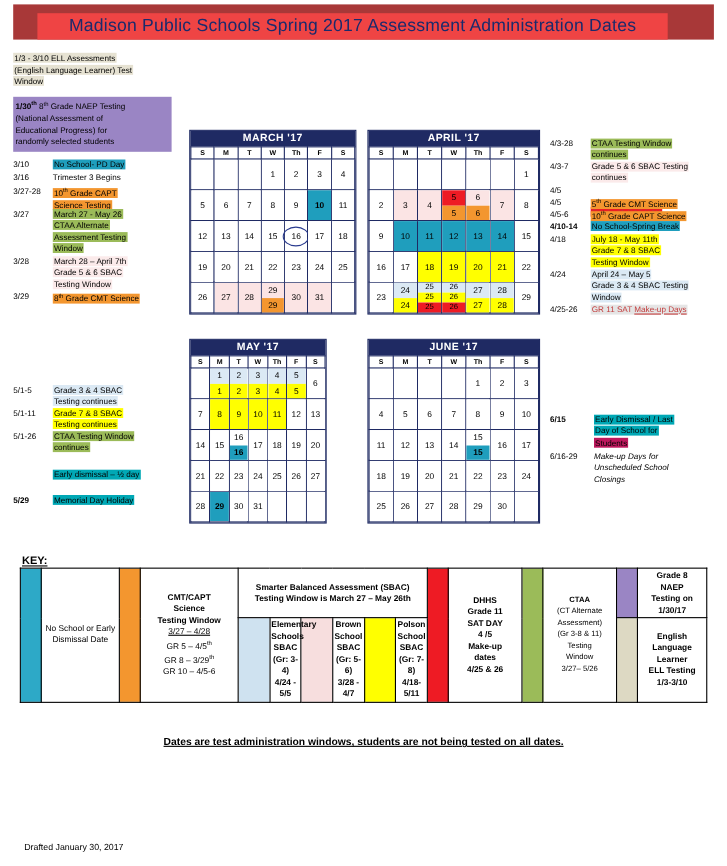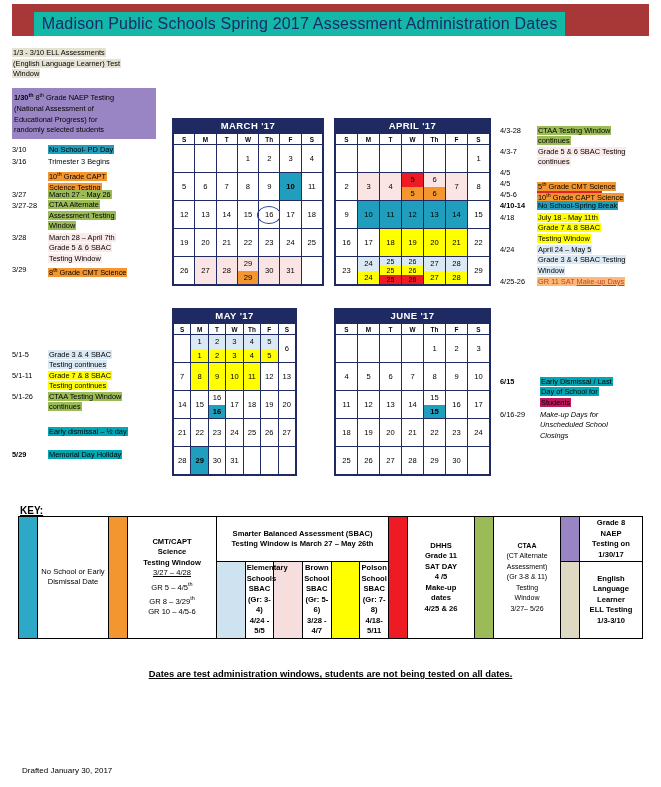--- a/index.html
+++ b/index.html
@@ -1,20 +1,20 @@
 <!DOCTYPE html>
 <html><head>
 <meta charset="utf-8">
 <style>
   html,body{margin:0;padding:0;background:#ffffff;}
   body{width:661px;height:787px;font-family:"Liberation Sans",sans-serif;color:#000;position:relative;overflow:hidden;}
 
   
   .title-band{position:absolute;left:12px;top:4px;width:637px;height:32px;background:#a83838;}
-  .title-inner{position:absolute;left:22px;top:8px;width:531px;height:24px;background:#14b8a6;
+  .title-inner{position:absolute;left:22px;top:8px;width:573px;height:24px;background:#ef4444;
       display:flex;align-items:center;justify-content:center;}
   .title-inner span{font-size:16px;color:#1a2a6c;letter-spacing:.2px;white-space:nowrap;font-family:"Liberation Sans",sans-serif;}
 
   
   .note{position:absolute;font-size:7.4px;line-height:10.6px;}
   .hl{padding:0 1px;}
   .sdate{position:absolute;text-align:left;font-size:7.4px;line-height:10.4px;}
   .sbody{position:absolute;font-size:7.4px;line-height:10.4px;}
 
   
@@ -71,21 +71,21 @@
 </div>
 
 <div class="sdate" style="left:12px;top:145px;">3/10</div>
 <div class="sbody" style="left:48px;top:145px;width:108px;">
   <span class="hl" style="background:#1f9ebd;">No School- PD Day</span>
 </div>
 
 <div class="sdate" style="left:12px;top:157px;">3/16</div>
 <div class="sbody" style="left:48px;top:157px;width:108px;">Trimester 3 Begins</div>
 
-<div class="sdate" style="left:12px;top:169px;margin-top:32px;">3/27-28</div>
+<div class="sdate" style="left:12px;top:169px;">3/27-28</div>
 <div class="sbody" style="left:48px;top:169px;width:108px;">
   <span class="hl" style="background:#f3962f;">10<sup>th</sup> Grade CAPT</span><br>
   <span class="hl" style="background:#f3962f;">Science Testing</span>
 </div>
 
 <div class="sdate" style="left:12px;top:190px;">3/27</div>
 <div class="sbody" style="left:48px;top:190px;width:110px;">
   <span class="hl" style="background:#9bbb59;">March 27 - May 26</span><br>
   <span class="hl" style="background:#9bbb59;">CTAA Alternate</span><br>
   <span class="hl" style="background:#9bbb59;">Assessment Testing</span><br>
@@ -323,21 +323,21 @@
 
 <div class="sdate" style="left:500px;top:245px;">4/24</div>
 <div class="sbody" style="left:537px;top:245px;width:120px;">
   <span class="hl" style="background:#dbe9f4;">April 24 – May 5</span><br>
   <span class="hl" style="background:#dbe9f4;">Grade 3 &amp; 4 SBAC Testing</span><br>
   <span class="hl" style="background:#dbe9f4;">Window</span>
 </div>
 
 <div class="sdate" style="left:500px;top:277px;">4/25-26</div>
 <div class="sbody" style="left:537px;top:277px;width:120px;">
-  <span class="hl" style="background:#fdba74;color:#c23b3b;">GR 11 SAT <u>Make-up Days</u></span>
+  <span class="hl" style="background:#e5e5e5;color:#c23b3b;">GR 11 SAT <u>Make-up Days</u></span>
 </div>
 
 <div class="cal" style="left:172px;top:308px;width:125px;">
   <div class="cal-title">MAY '17</div>
   <table class="calgrid">
     <tbody>
         <tr>
       <th>S</th>
           <th>M</th>
       <th>T</th>

